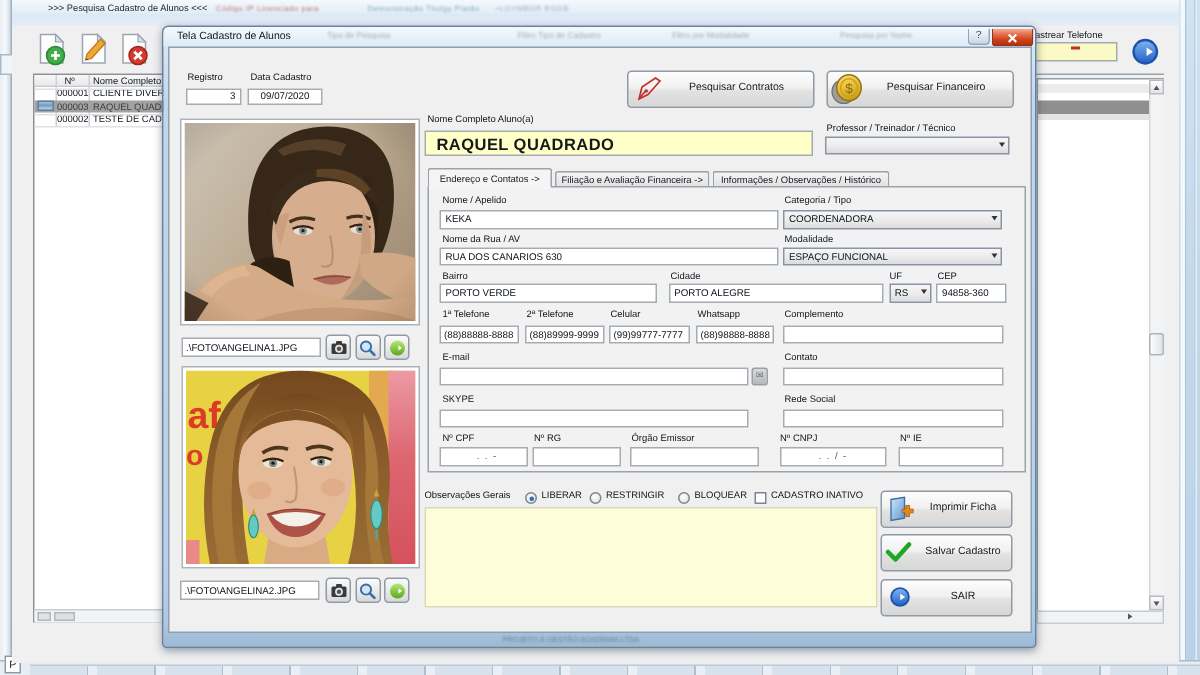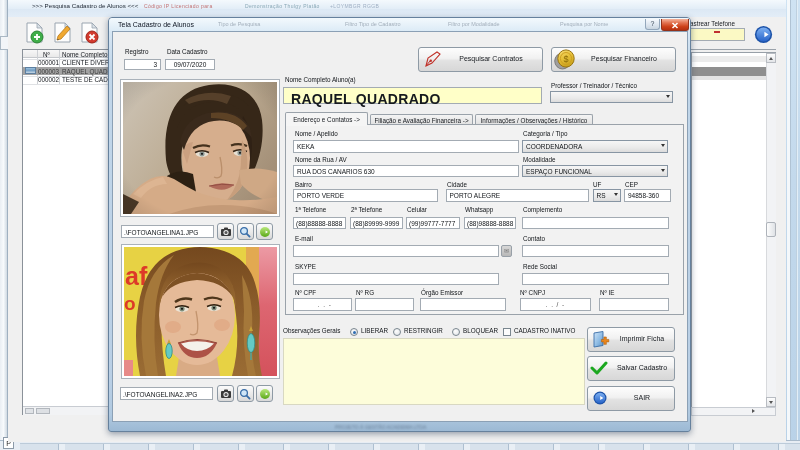--- a/index.html
+++ b/index.html
@@ -164,21 +164,21 @@
       </defs>
   </svg>
   <div class="abs" style="left:470px;top:37px;width:90px;text-align:center;font-size:7px;color:#15191e;">Pesquisar  Financeiro</div>
 
   <div class="lbl" style="left:442px;top:63.5px;">Professor / Treinador / Técnico</div>
   <div class="combo" style="left:441px;top:73px;width:123px;height:12px;">
       <span class="arr"></span>
     </div>
 
   <div class="lbl" style="left:176px;top:58px;">Nome Completo Aluno(a)</div>
-  <div class="abs" style="left:174px;top:68.5px;width:259px;height:17px;background:#ffffc8;border:1px solid #a3abb3;font-weight:bold;font-size:14px;color:#15191e;padding:3.5px 0 0 7px;letter-spacing:.3px;">RAQUEL QUADRADO</div>
+  <div class="abs" style="left:174px;top:68.5px;width:259px;height:17px;background:#ffffc8;border:1px solid #a3abb3;font-weight:bold;font-size:11px;color:#15191e;padding:3.5px 0 0 7px;letter-spacing:.3px;">RAQUEL QUADRADO</div>
 
   <div class="abs" style="left:261px;top:95.5px;width:103px;height:11.5px;background:linear-gradient(180deg,#f4f4f4,#e0e0e0);border:1px solid #9aa2aa;border-bottom:none;border-radius:2px 2px 0 0;font-size:6.3px;color:#15191e;text-align:center;padding-top:2px;">Filiação e Avaliação Financeira  -&gt;</div>
   <div class="abs" style="left:366px;top:95.5px;width:118px;height:11.5px;background:linear-gradient(180deg,#f4f4f4,#e0e0e0);border:1px solid #9aa2aa;border-bottom:none;border-radius:2px 2px 0 0;font-size:6.3px;color:#15191e;text-align:center;padding-top:2px;">Informações / Observações / Histórico</div>
   <div class="abs" style="left:176px;top:106px;width:399px;height:191px;background:#f2f2f2;border:1px solid #9aa2aa;"></div>
   <div class="abs" style="left:176px;top:93.5px;width:83px;height:13.5px;background:#f5f5f5;border:1px solid #9aa2aa;border-bottom:none;border-radius:2px 2px 0 0;font-size:6.3px;color:#15191e;text-align:center;padding-top:3px;z-index:2;">Endereço e Contatos  -&gt;</div>
   <div class="abs" style="left:177px;top:106px;width:81px;height:2px;background:#f5f5f5;z-index:3;"></div>
 
   <div class="lbl" style="left:186px;top:112px;">Nome / Apelido</div>
   <div class="inp" style="left:184px;top:122px;width:226px;height:12.5px;padding:2px 0 0 3px;">KEKA</div>
   <div class="lbl" style="left:414px;top:112px;">Categoria / Tipo</div>

